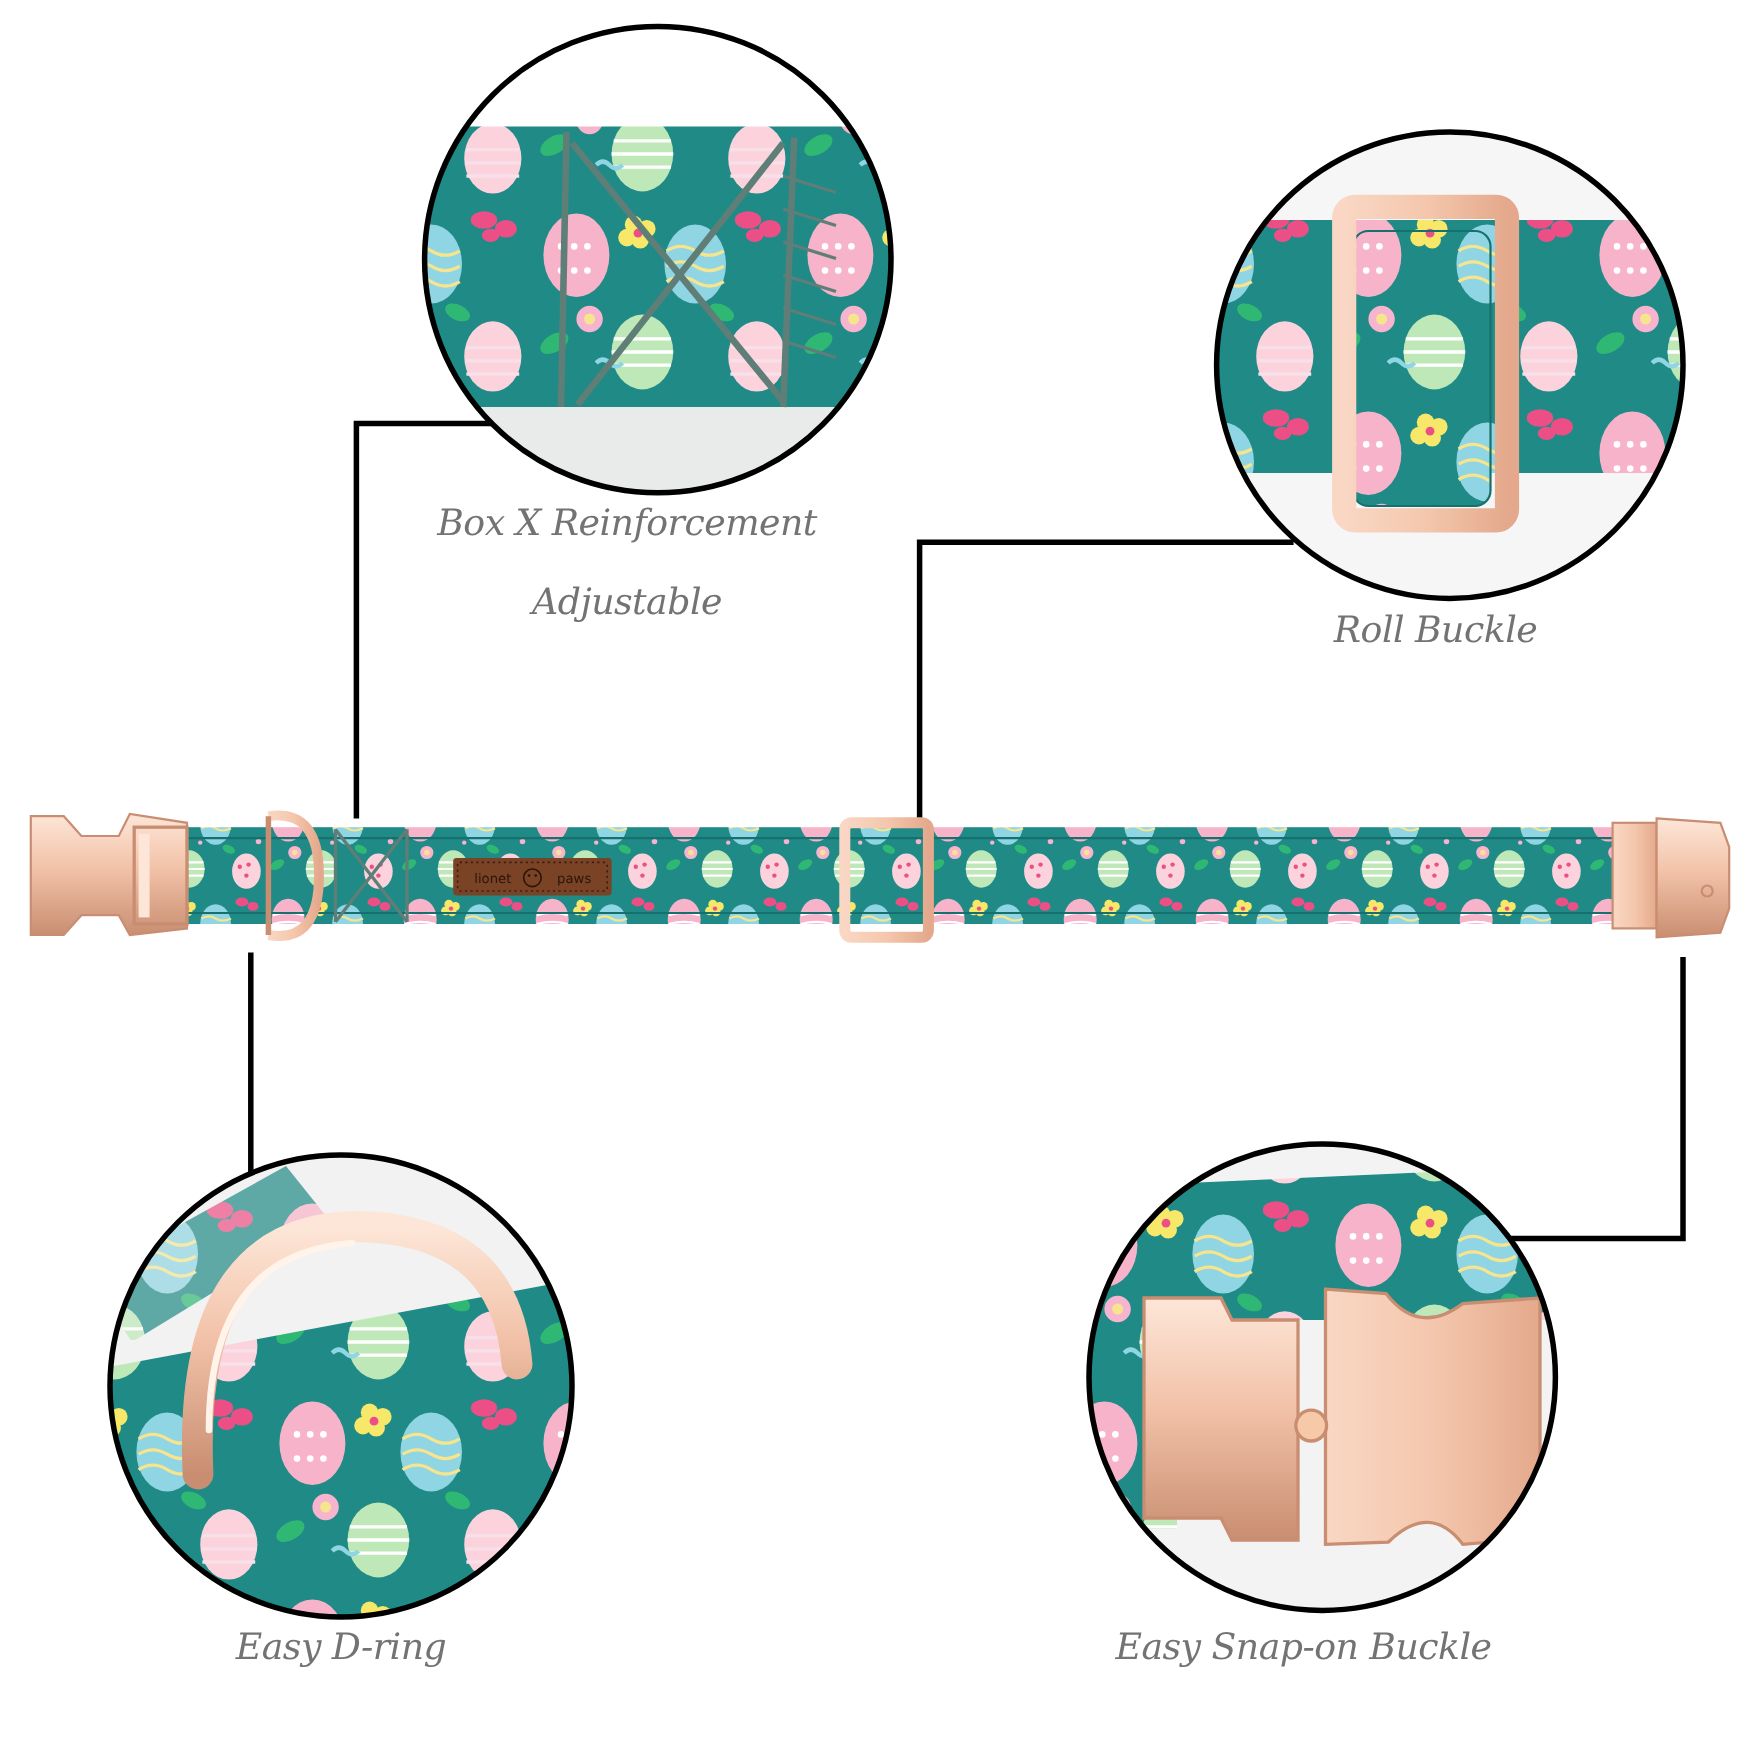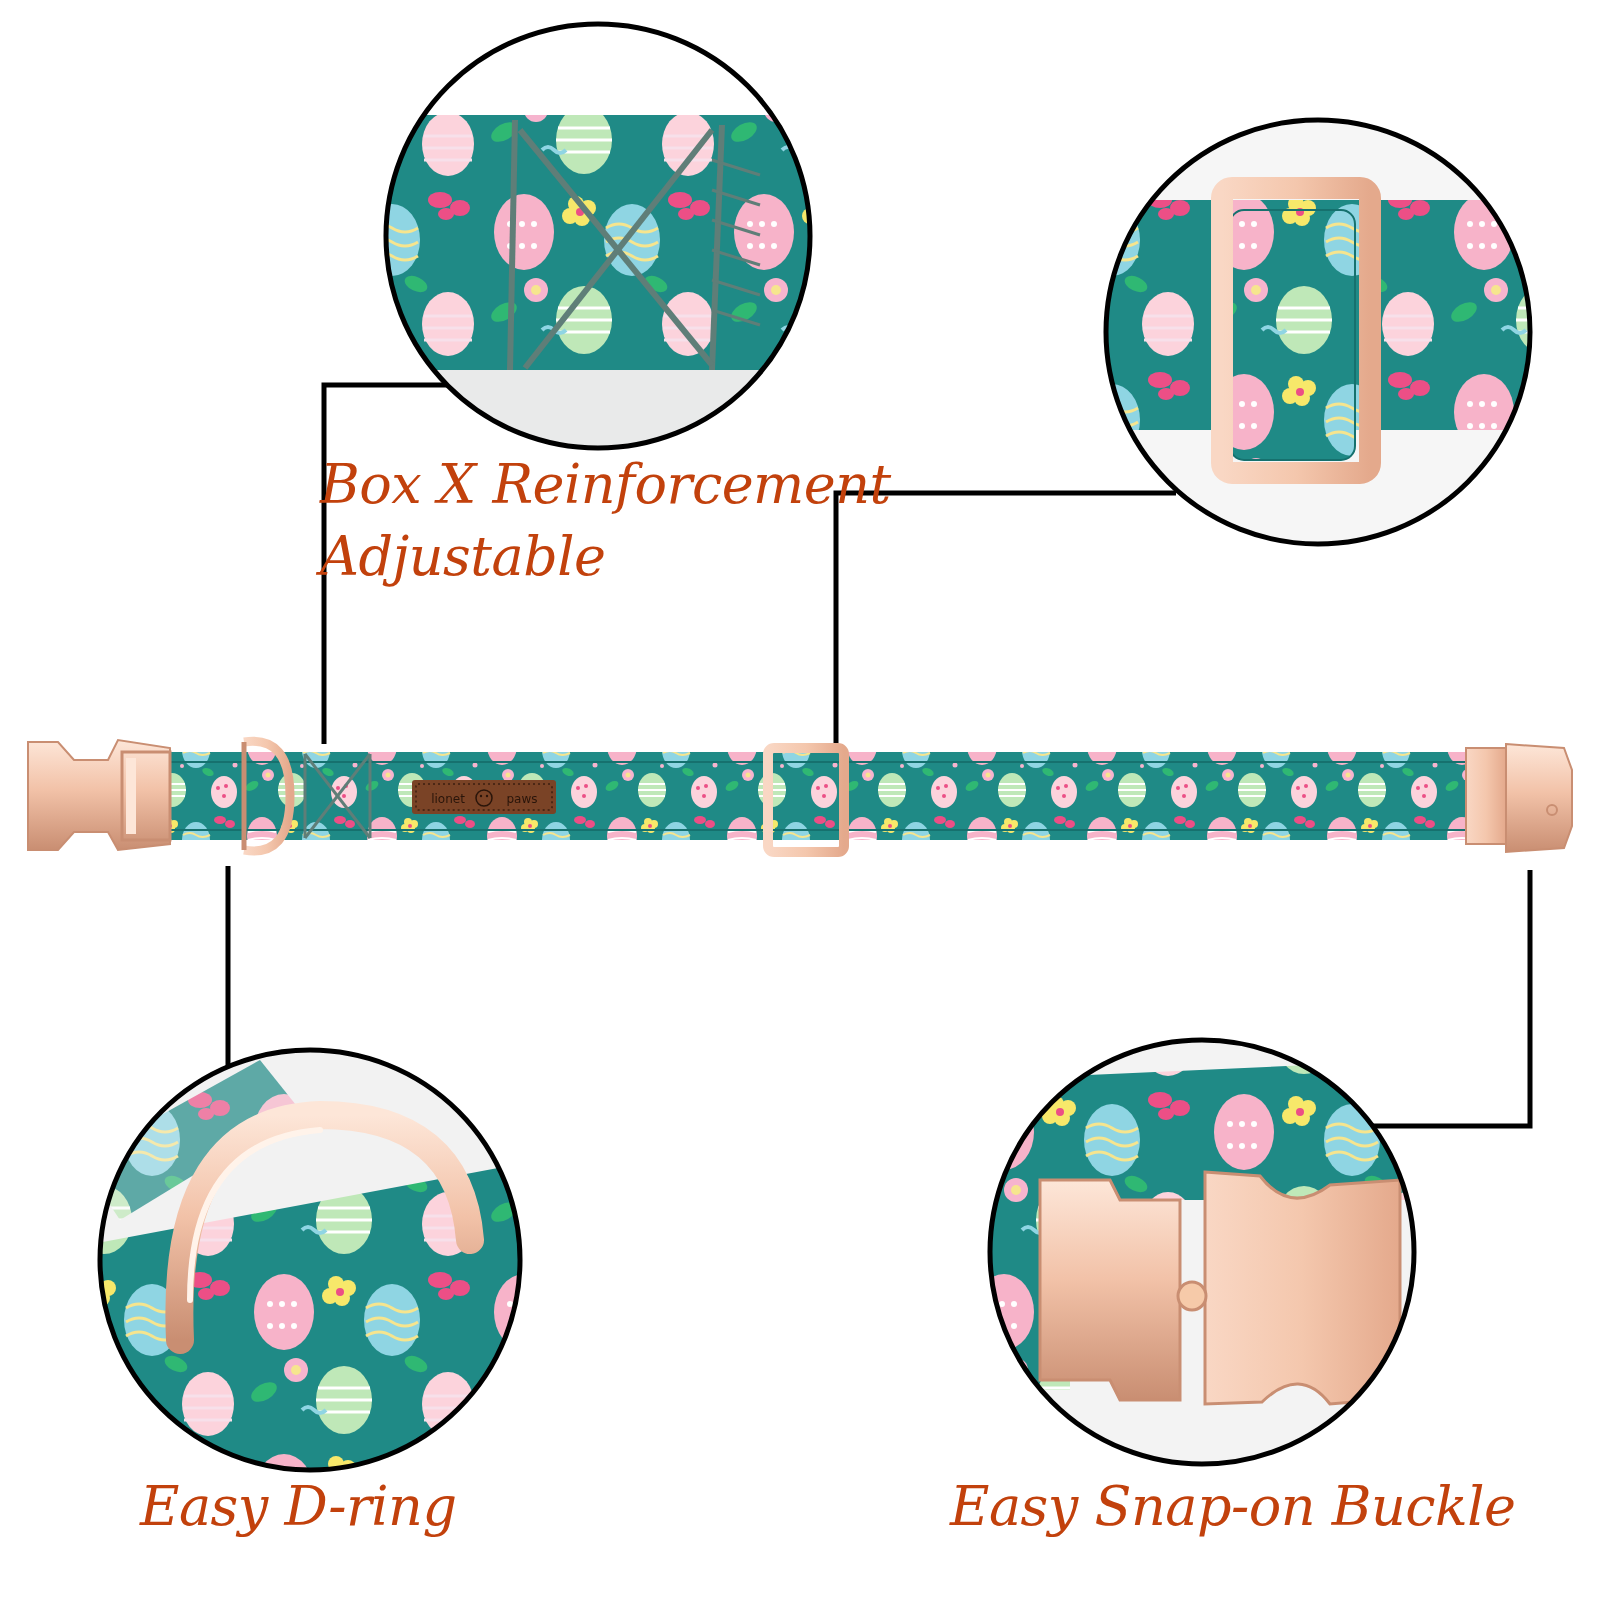--- a/index.html
+++ b/index.html
@@ -1,20 +1,21 @@
 <!DOCTYPE html>
 <html><head>
   <meta charset="utf-8">
   <style>
     html, body { margin: 0; padding: 0; background: #ffffff; }
     body { width: 1600px; height: 1600px; position: relative; overflow: hidden; font-family: "DejaVu Serif", serif; }
     .stage { position: absolute; left: 0; top: 0; width: 1600px; height: 1600px; }
     .label {
-      position: absolute; color: #c2410c; font-family: "DejaVu Serif", "Liberation Serif", serif;
-      font-style: italic; font-size: 54px; line-height: 1; white-space: nowrap; letter-spacing: -0.5px;
+      position: absolute; color: #737373; font-family: "DejaVu Serif", "Liberation Serif", serif;
+      font-style: italic; font-size: 33px; line-height: 1; white-space: nowrap; letter-spacing: -0.5px;
+      text-align: center;
     }
     .label-line { display: block; }
   </style>
 </head>
 <body>
 
 <div class="stage">
   <svg width="1600" height="1600" viewBox="0 0 1600 1600" xmlns="http://www.w3.org/2000/svg">
     <defs>
 
@@ -215,20 +216,21 @@
       <circle cx="1202" cy="1252" r="212" fill="none" stroke="#000000" stroke-width="5"></circle>
     </g>
   </svg>
 
   
   <div class="label" style="left:320px; top:458px; width:500px;">
     <span class="label-line" style="height:72px;">Box X Reinforcement</span>
     <span class="label-line">Adjustable</span>
   </div>
   <div class="label" style="left:1050px; top:556px; width:510px;">
+    <span class="label-line">Roll Buckle</span>
   </div>
   <div class="label" style="left:140px; top:1480px; width:340px;">
     <span class="label-line">Easy D-ring</span>
   </div>
-  <div class="label" style="left:930px; top:1480px; width:510px;margin-left:20px;">
+  <div class="label" style="left:930px; top:1480px; width:510px;">
     <span class="label-line">Easy Snap-on Buckle</span>
   </div>
 </div>
 
 </body></html>

